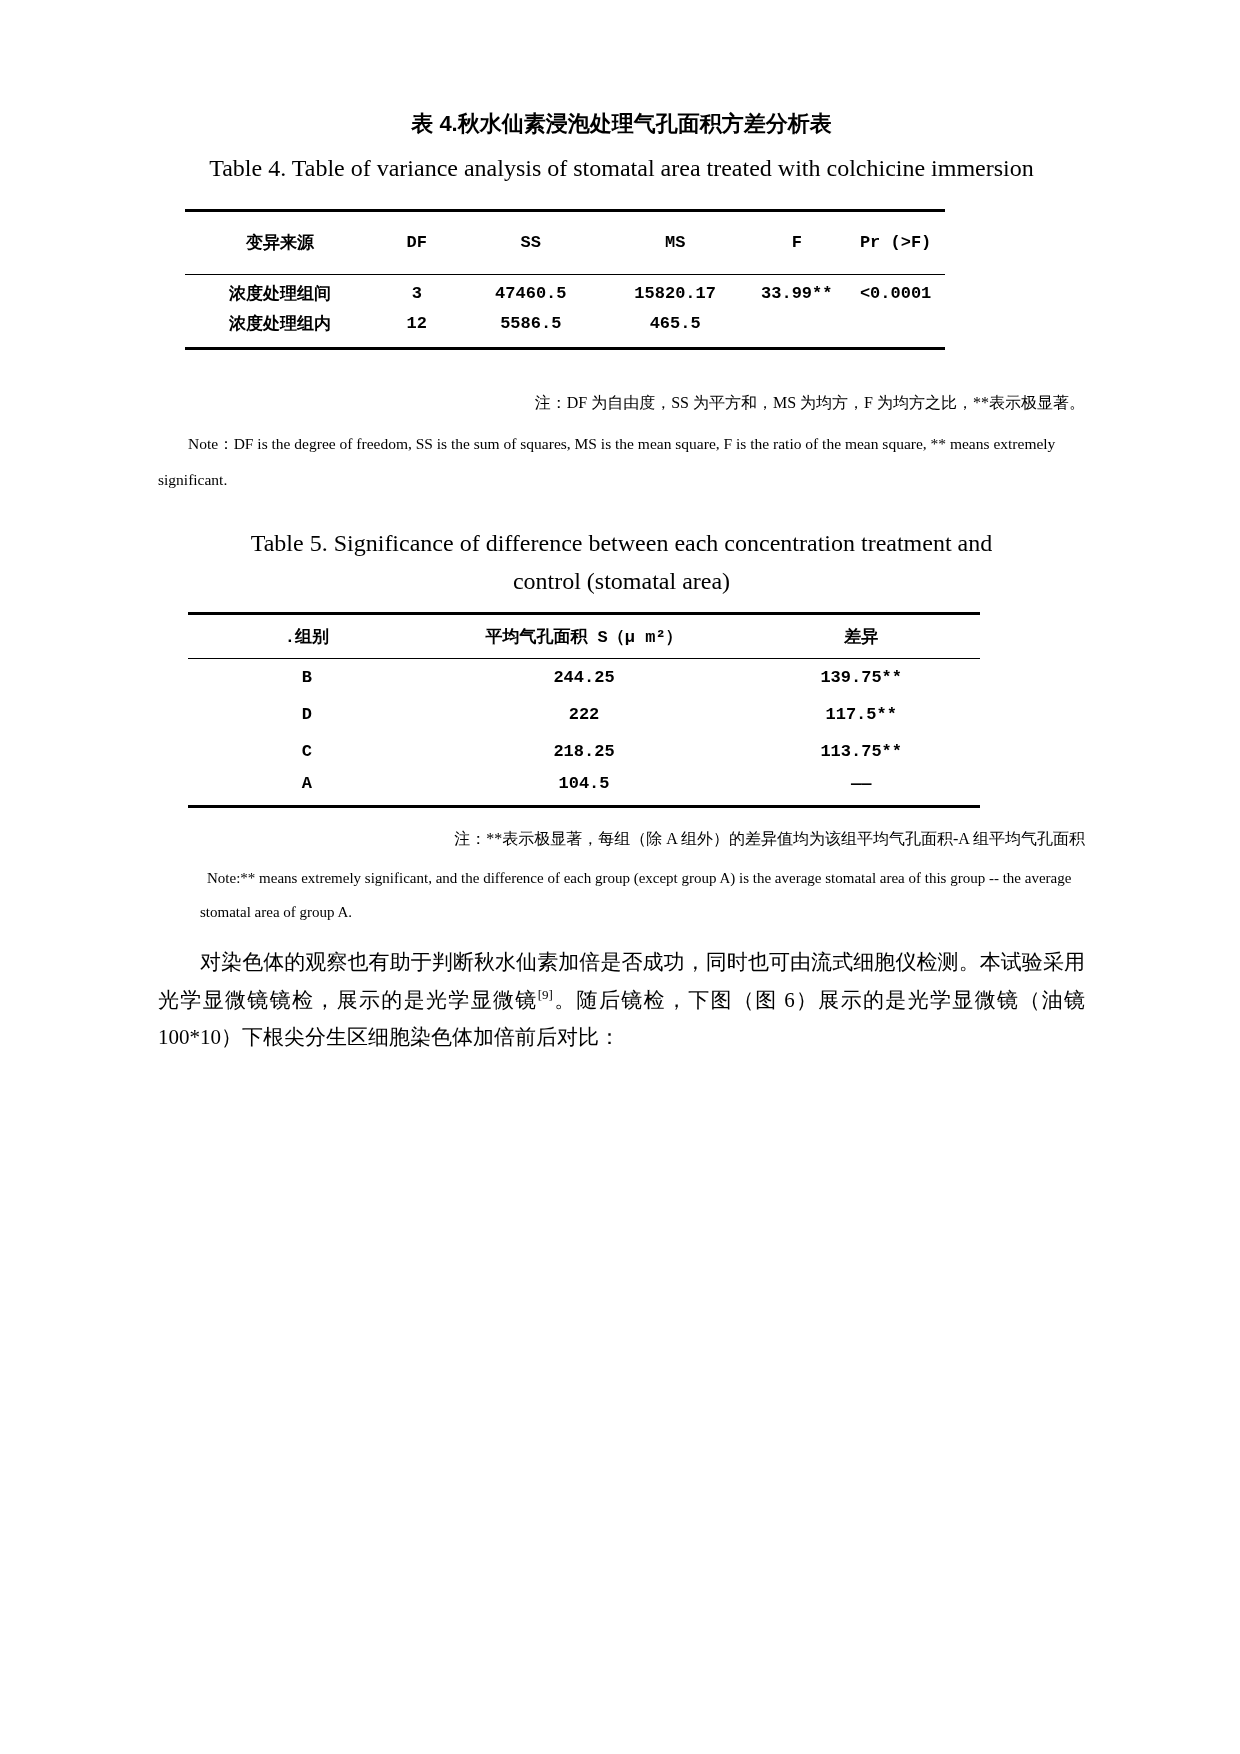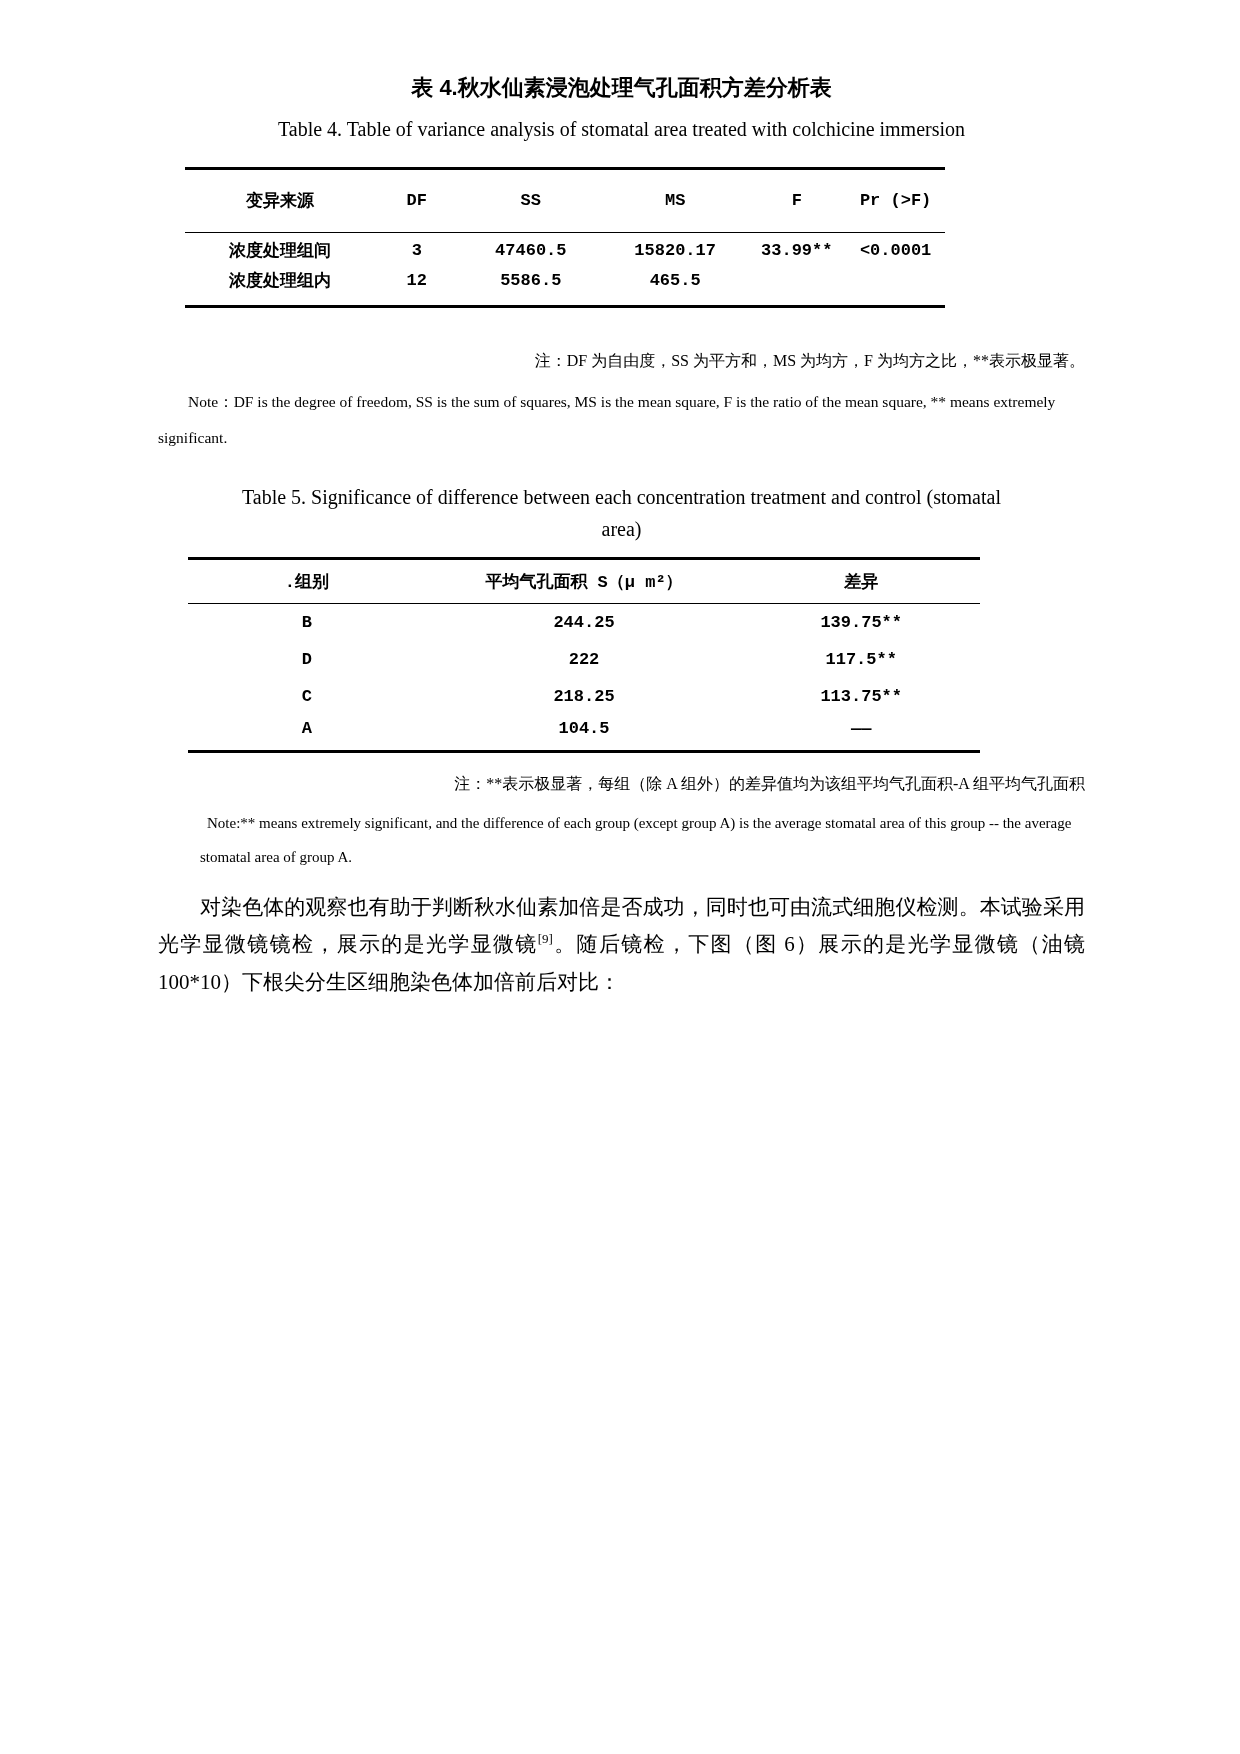--- a/index.html
+++ b/index.html
@@ -5,35 +5,35 @@
   * { box-sizing: border-box; }
   html, body { margin: 0; padding: 0; background: #ffffff; }
   .page {
     position: relative;
     width: 1240px;
     height: 1286px;
     margin: 0 auto;
     background: #ffffff;
     color: #000000;
     font-family: "Liberation Serif", "DejaVu Serif", serif;
-    padding: 74px 155px 0 158px;
+    padding: 110px 155px 0 158px;
     overflow: hidden;
   }
 
   
   .title-zh {
     text-align: center;
     font-family: "Liberation Sans", "DejaVu Sans", sans-serif;
     font-weight: bold;
     font-size: 22px;
     line-height: 1.3;
   }
   .title-en {
     text-align: center;
-    font-size: 20px;
+    font-size: 24px;
     line-height: 1.6;
     margin-top: 10px;
   }
   .t5-title-en {
     margin-top: 24px;
     width: 800px;
     margin-left: auto;
     margin-right: auto;
   }
 

